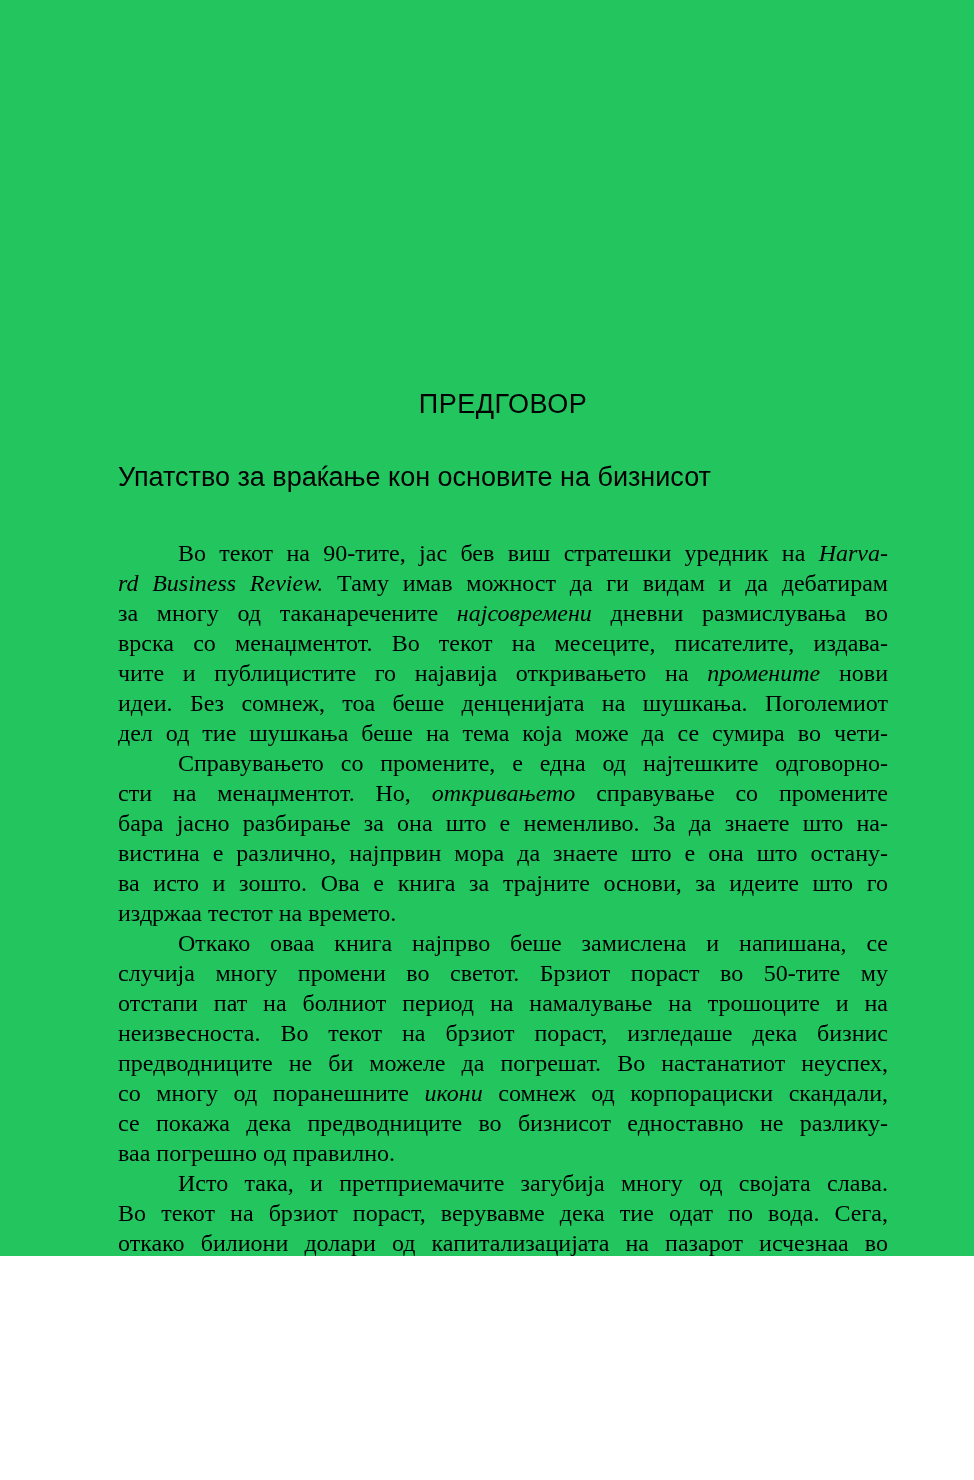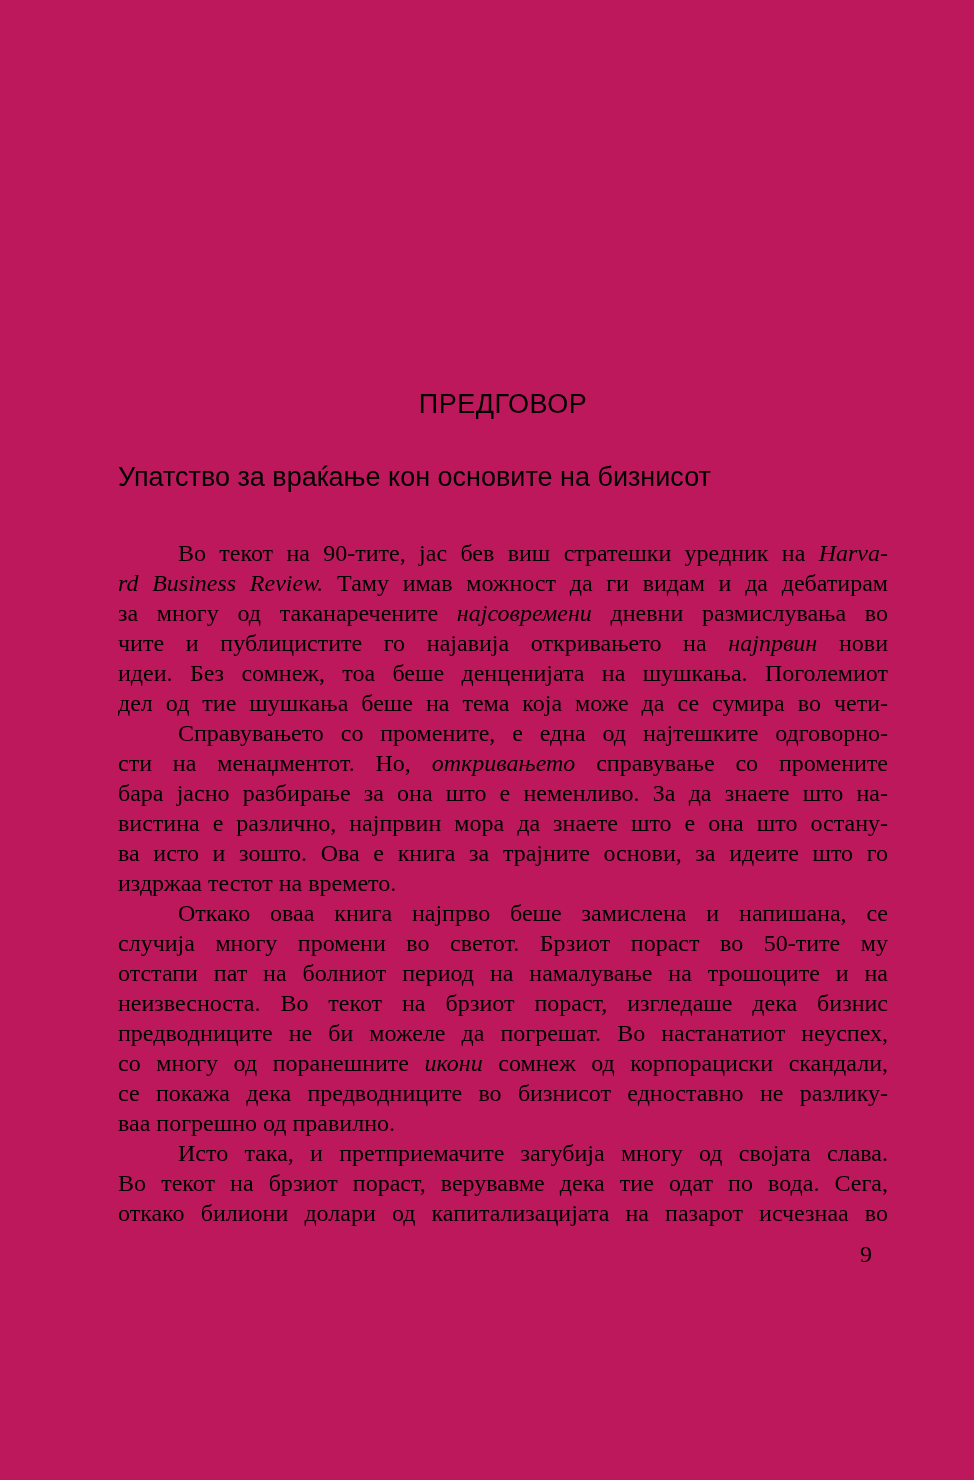--- a/index.html
+++ b/index.html
@@ -7,22 +7,22 @@
     width: 974px;
     height: 1480px;
     background: #ffffff;
     font-family: "Liberation Serif", serif;
     color: #000000;
     overflow: hidden;
   }
   .page {
     position: relative;
     width: 974px;
-    height: 1480px;
-    background: #be185d;
+    height: 1256px;
+    background: #22c55e;
     overflow: hidden;
   }
   .content {
     position: absolute;
     left: 118px;
     top: 0;
     width: 770px;
   }
   .title {
     margin: 388px 0 0 0;
@@ -69,21 +69,22 @@
 
 <div class="page">
   <div class="content">
     <h1 class="title">ПРЕДГОВОР</h1>
     <h2 class="subtitle">Упатство за враќање кон основите на бизнисот</h2>
     <div class="body-text">
         <div class="paragraph">
           <div class="line first"><span>Во текот на 90-тите, јас бев виш стратешки уредник на </span><i>Harva-</i></div>
           <div class="line"><i>rd Business Review.</i><span> Таму имав можност да ги видам и да дебатирам</span></div>
           <div class="line"><span>за многу од таканаречените </span><i>најсовремени</i><span> дневни размислувања во</span></div>
-          <div class="line"><span>чите и публицистите го најавија откривањето на </span><i>најпрвин</i><span> нови</span></div>
+          <div class="line"><span>врска со менаџментот. Во текот на месеците, писателите, издава-</span></div>
+          <div class="line"><span>чите и публицистите го најавија откривањето на </span><i>промените</i><span> нови</span></div>
           <div class="line"><span>идеи. Без сомнеж, тоа беше денценијата на шушкања. Поголемиот</span></div>
           <div class="line"><span>дел од тие шушкања беше на тема која може да се сумира во чети-</span></div>
         </div>
         <div class="paragraph">
           <div class="line first"><span>Справувањето со промените, е една од најтешките одговорно-</span></div>
           <div class="line"><span>сти на менаџментот. Но, </span><i>откривањето</i><span> справување со промените</span></div>
           <div class="line"><span>бара јасно разбирање за она што е неменливо. За да знаете што на-</span></div>
           <div class="line"><span>вистина е различно, најпрвин мора да знаете што е она што остану-</span></div>
           <div class="line"><span>ва исто и зошто. Ова е книга за трајните основи, за идеите што го</span></div>
           <div class="line last"><span>издржаа тестот на времето.</span></div>

